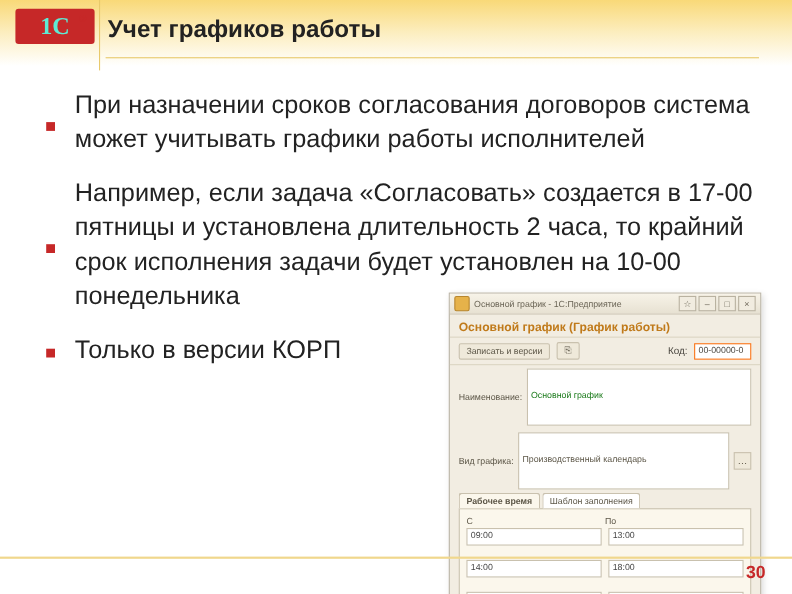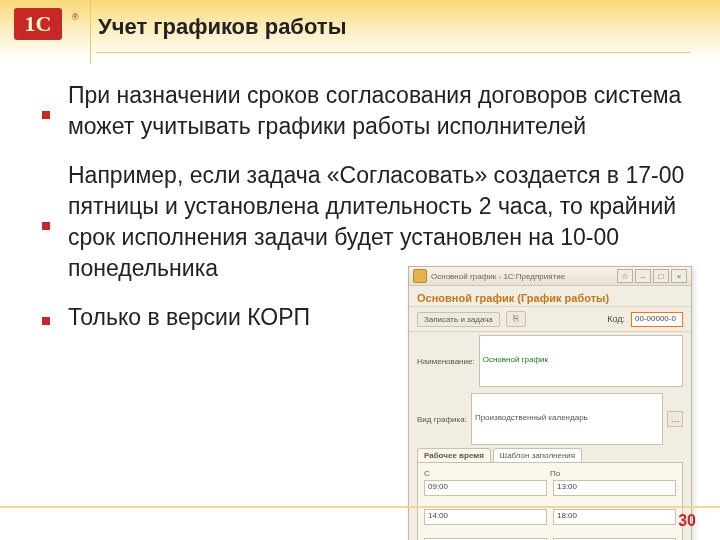--- a/index.html
+++ b/index.html
@@ -1,19 +1,19 @@
 <!DOCTYPE html>
 <html><head>
 <meta charset="utf-8">
 <style>
 html,body{margin:0;padding:0;width:720px;height:540px;font-family:Arial,Helvetica,sans-serif;background:#fff;overflow:hidden}
 .slide{position:relative;width:720px;height:540px;background:linear-gradient(180deg,#fde9a9 0%,#fceec0 14px,#fff 60px);}
 .top-stripe{position:absolute;top:0;left:0;right:0;height:60px;background:linear-gradient(180deg,#f9d978 0%,#fceec0 50%,#fff 100%)}
 .logo{position:absolute;top:8px;left:14px;width:64px;height:48px}
-.logo-box{background:#c62828;color:#fef9c3;font-weight:bold;font-size:22px;width:48px;height:32px;border-radius:3px;display:flex;align-items:center;justify-content:center;font-family:Georgia,serif}
+.logo-box{background:#c62828;color:#5eead4;font-weight:bold;font-size:22px;width:72px;height:32px;border-radius:3px;display:flex;align-items:center;justify-content:center;font-family:Georgia,serif}
 .logo-reg{position:absolute;top:4px;left:58px;font-size:9px;color:#c62828}
 .header{position:absolute;top:14px;left:98px;right:40px;font-size:22px;font-weight:bold;color:#222}
 .header-rule{position:absolute;top:52px;left:96px;right:30px;height:1px;background:#e8c96b}
 .side-rule{position:absolute;top:0;left:90px;width:1px;height:64px;background:#e8c96b}
 .content{position:absolute;top:80px;left:42px;right:30px}
 ul.bullets{list-style:none;padding:0;margin:0}
 ul.bullets>li{display:flex;align-items:center;margin-bottom:18px;font-size:23px;color:#222;line-height:1.35}
 ul.bullets .sq{width:8px;height:8px;background:#c62828;margin-top:7px;margin-right:18px;flex:0 0 auto}
 .app{position:absolute;right:28px;top:266px;width:282px;border:1px solid #bdb7ab;background:#f2ede2;font-size:9px;color:#4a4740;box-shadow:2px 2px 6px rgba(0,0,0,.15)}
 .app-titlebar{height:18px;background:linear-gradient(#f7f3e8,#e7e1d2);display:flex;align-items:center;padding:0 4px;border-bottom:1px solid #cfc8b8}
@@ -78,21 +78,21 @@
       <div class="ttxt">Основной график - 1С:Предприятие</div>
       <div class="win-btns">
         <span>☆</span>
         <span>–</span>
         <span>□</span>
         <span>×</span>
       </div>
     </div>
     <div class="app-header">Основной график (График работы)</div>
     <div class="app-toolbar">
-      <div class="tbtn">Записать и задача</div>
+      <div class="tbtn">Записать и версии</div>
       <div class="tbtn">⎘</div>
       <div class="spacer"></div>
       <span class="lbl">Код:</span>
       <div class="field">00-00000-0</div>
     </div>
     <div class="app-row">
       <span class="lbl">Наименование:</span>
       <div class="inp green">Основной график</div>
     </div>
     <div class="app-row">

